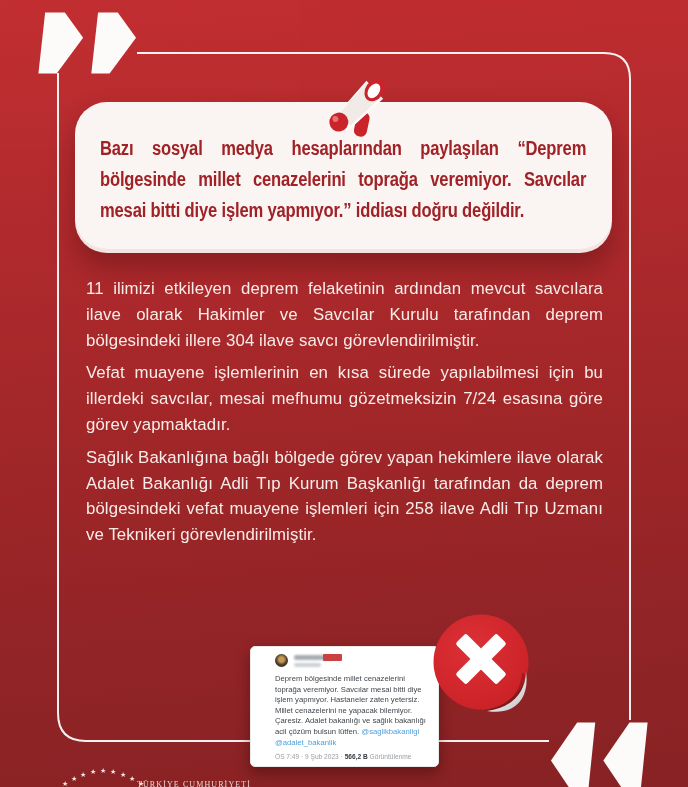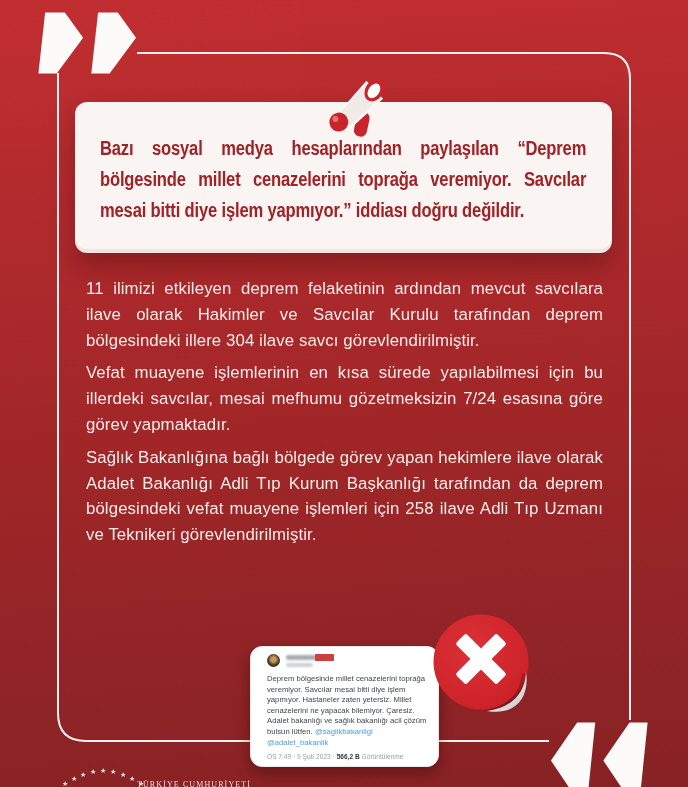--- a/index.html
+++ b/index.html
@@ -14,43 +14,43 @@
   
   #frame{left:0; top:0; width:688px; height:787px;}
 
   
   #openQuotes{left:36px; top:12px; width:101px; height:62px;}
   #closeQuotes{left:550px; top:722px; width:100px; height:66px;}
 
   
   .headline-card{
     position:absolute; left:75px; top:102px; width:537px; height:151px;
-    background:#faf5f2; border-radius:12px;
+    background:#faf5f2; border-radius:32px;
     box-shadow:0 14px 26px rgba(70,10,12,.38), inset 0 -4px 0 rgba(160,40,40,.08);
   }
   .headline-text{
     position:absolute; left:25px; top:31px; width:572px;
     transform:scaleX(.85); transform-origin:left top;
     font-size:19.5px; line-height:31px; font-weight:700; letter-spacing:-.2px;
     color:#a02227; text-align:justify;
   }
   #megaphone{left:320px; top:72px; width:80px; height:70px; z-index:4;}
 
   
   .paragraphs{position:absolute; left:86px; top:269px; width:517px;}
   .paragraphs p{
     margin:7px 0 6px 0; font-size:16.8px; line-height:25.8px;
     color:#f7ece8; text-align:justify; letter-spacing:.1px;
   }
 
   
   .tweet{
     position:absolute; left:250px; top:646px; width:189px;
-    background:#ffffff; border:1px solid #e9e9e9; border-radius:12px;
-    padding:7px 9px 6px 16px; box-sizing:border-box;
+    background:#ffffff; border:1px solid #e9e9e9; border-radius:5px;
+    padding:7px 9px 6px 24px; box-sizing:border-box;
     box-shadow:0 6px 14px rgba(40,5,6,.4);
   }
   .tweet-header{position:relative; height:16px; margin-bottom:4px;}
   .tweet-avatar{
     position:absolute; left:0; top:0; width:13px; height:13px; border-radius:50%;
     background:radial-gradient(circle at 50% 42%, #c49a55 0 2.5px, #4a3a28 55%, #352a1d 100%);
   }
   .name-blur{position:absolute; left:19px; top:1px; width:38px; height:5px; background:#a8adb2; filter:blur(1px); border-radius:2px;}
   .name-redaction{position:absolute; left:48px; top:0px; width:19px; height:6.5px; background:#ca4140; filter:blur(.4px); border-radius:1px;}
   .handle-blur{position:absolute; left:19px; top:9px; width:27px; height:4px; background:#ccd1d5; filter:blur(1px); border-radius:2px;}

